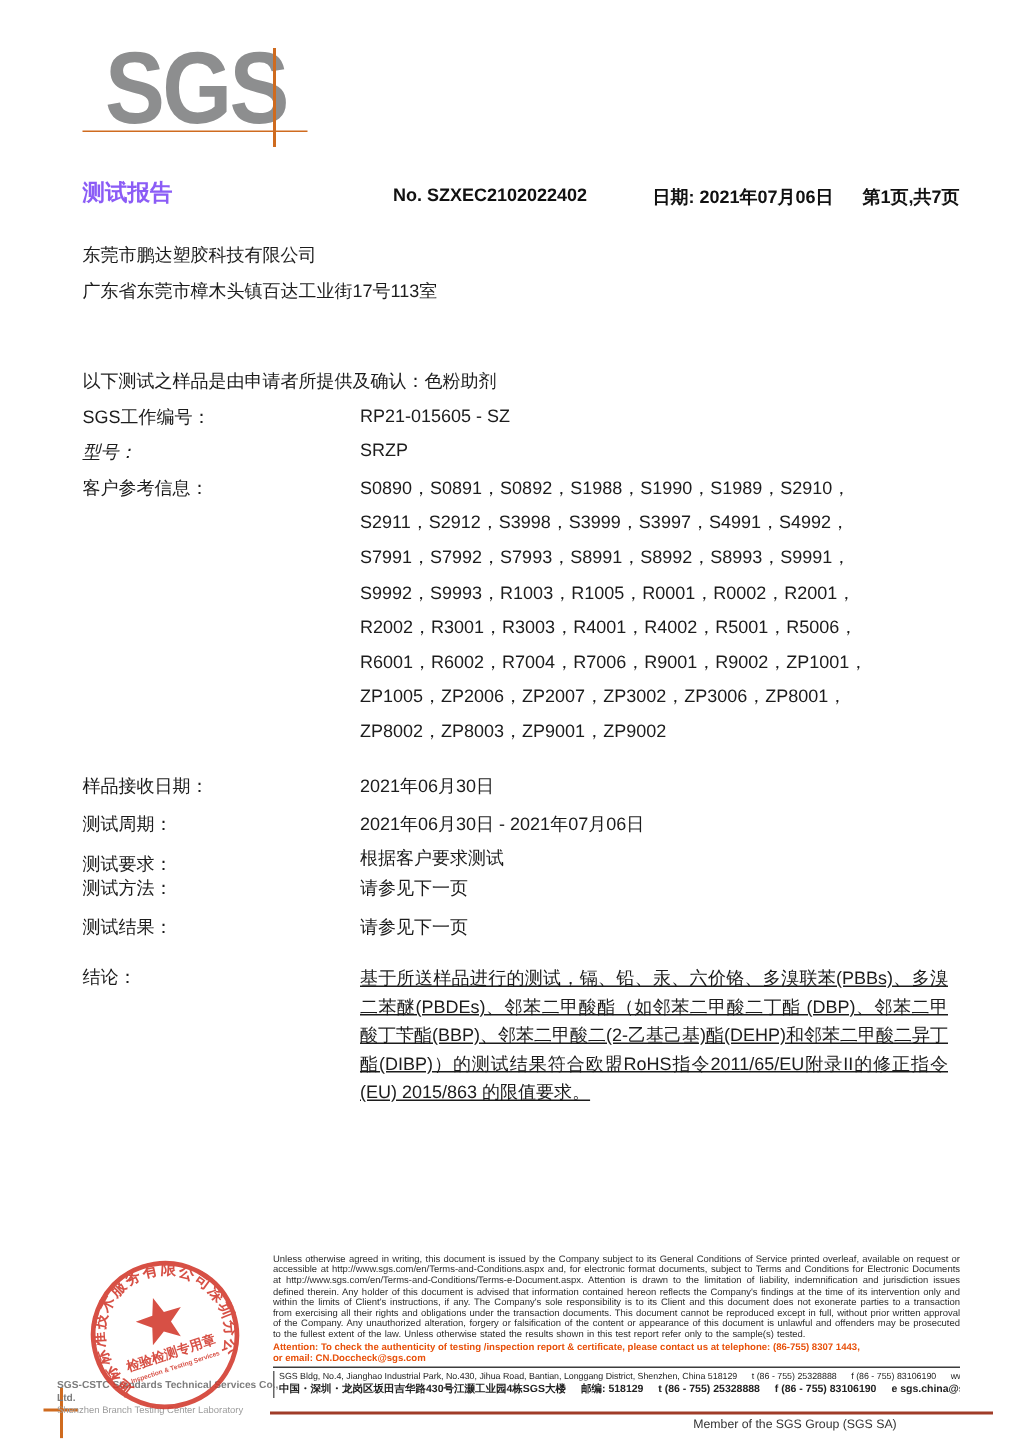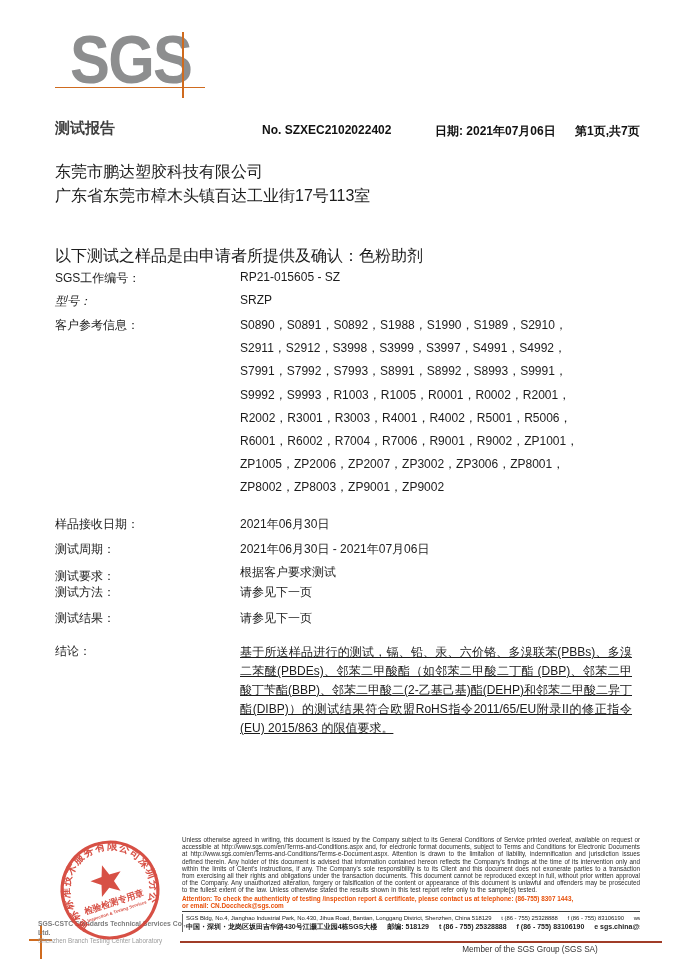--- a/index.html
+++ b/index.html
@@ -10,24 +10,24 @@
   .abs { position:absolute; }
 
   
   .logo-text {
     font-weight:bold; font-size:68px; line-height:1; color:#8d8e8f;
     letter-spacing:-2px; transform:scaleX(.88); transform-origin:left top;
   }
   .cross-h { background:#cf6b1f; height:1.5px; }
   .cross-v { background:#cf6b1f; width:1.5px; }
 
-  .report-title { font-size:15px; font-weight:bold; color:#404040; }
+  .report-title { font-size:15px; font-weight:bold; color:#8b5cf6; }
   .head-meta   { font-size:12px; font-weight:bold; color:#111;padding-left:22px; }
 
-  .txt   { font-size:16px; color:#1c1c1c; }
+  .txt   { font-size:12px; color:#1c1c1c; }
   .label { font-size:12px; color:#1c1c1c; }
   .value { font-size:12px; color:#1c1c1c; }
 
   .ref-lines div { line-height:23.2px; font-size:12px; }
 
   .conclusion { width:392px; font-size:12px; line-height:19px; text-align:justify;text-decoration:underline; }
 
   
   .footer-right { left:182px; top:836px; width:458px; }
   .legal {

